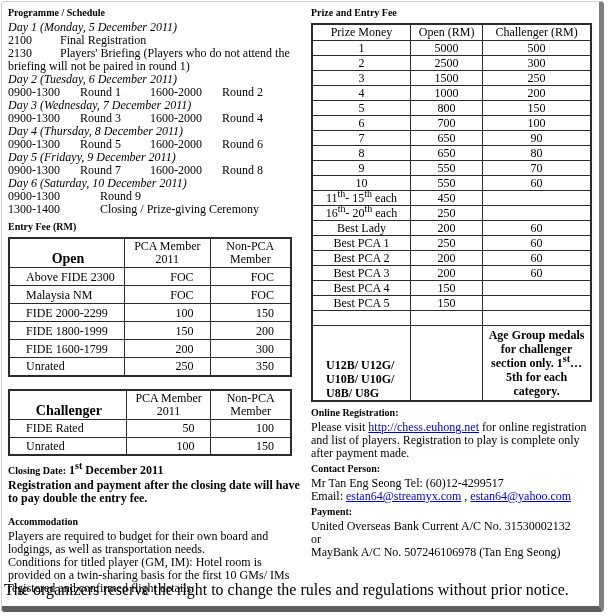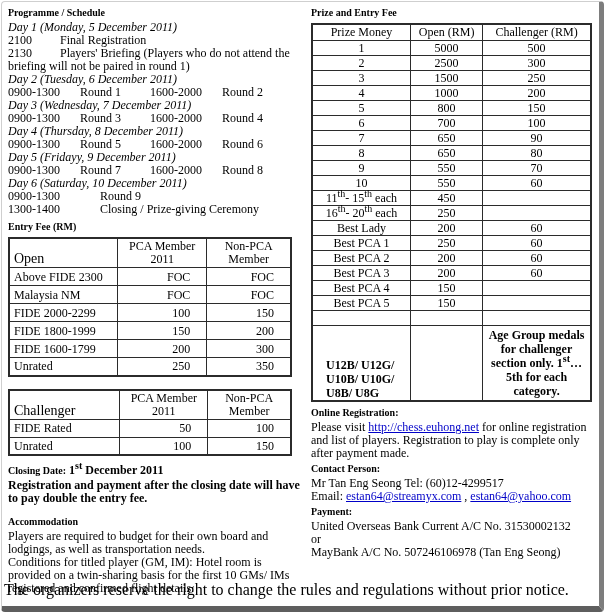--- a/index.html
+++ b/index.html
@@ -18,24 +18,24 @@
   .day{font-style:italic;}
   .t{display:inline-block;width:52px;}
   .t9{display:inline-block;width:92px;}
   .c1{display:inline-block;width:72px;}
   .c2{display:inline-block;width:70px;}
   .c3{display:inline-block;width:72px;}
   table{border-collapse:collapse;border:2px solid #2b2b2b;}
   td{border:1px solid #2b2b2b;font-size:12px;line-height:14px;padding:1px 2px;}
   
   .feetable{width:284px;}
-  .feetable td.lbl{width:115px;text-align:left;padding-left:4px;}
+  .feetable td.lbl{width:115px;text-align:left;padding-left:16px;}
   .feetable td.val{text-align:right;padding-right:16px;}
   .feetable td.v1{width:81px;} .feetable td.v2{width:74px;}
-  .feetable td.hmain{font-size:14px;font-weight:normal;vertical-align:bottom;padding-left:4px;}
+  .feetable td.hmain{font-size:14px;font-weight:bold;vertical-align:bottom;padding-left:4px;text-align:center;}
   .feetable td.hcol{text-align:center;line-height:13px;}
   .feetable tr{height:18px;}
   .feetable tr.hdr{height:29px;}
   
   .prize{width:281px;}
   .prize td{text-align:center;padding:0 2px;}
   .prize td.p0{width:88px;} .prize td.p1{width:72px;} .prize td.p2{width:109px;}
   .prize tr{height:15px;}
   .prize tr.hdr{height:16px;}
   .prize tr.age{height:76px;}

